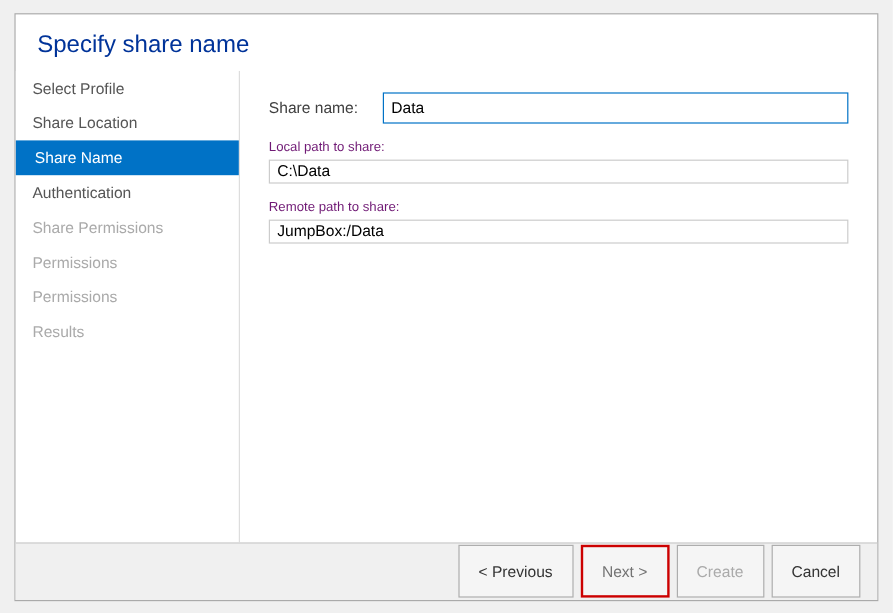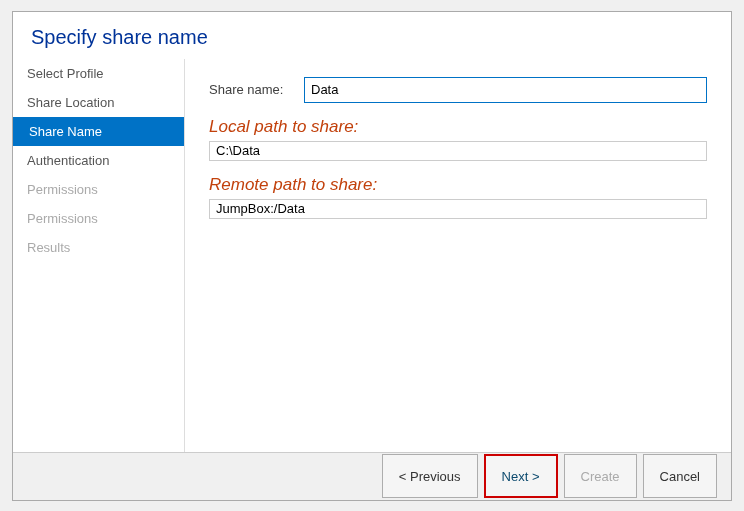--- a/index.html
+++ b/index.html
@@ -27,21 +27,21 @@
       font-weight: 300;
       color: #003399;
       border-bottom: none;
     }
     .dialog-body {
       display: flex;
       flex: 1;
       overflow: hidden;
     }
     .sidebar {
-      width: 172px;
+      width: 187px;
       background: #fff;
       padding: 0;
       border-right: 1px solid #ddd;
       display: flex;
       flex-direction: column;
     }
     .sidebar-item {
       padding: 7px 14px;
       color: #555;
       cursor: pointer;
@@ -77,24 +77,23 @@
       height: 26px;
       border: 1px solid #0072c6;
       padding: 3px 6px;
       font-size: 13px;
       outline: none;
     }
     .field-block {
       margin-bottom: 14px;
     }
     .field-label {
-      font-size: 17px;
-      color: #c2410c;
+      font-size: 11px;
+      color: #701a75;
       margin-bottom: 4px;
-      font-style: italic;
     }
     .field-input {
       width: 100%;
       height: 20px;
       border: 1px solid #ccc;
       padding: 3px 6px;
       font-size: 13px;
       outline: none;
       background: #fff;
     }
@@ -113,40 +112,41 @@
       padding: 0 16px;
       font-size: 13px;
       border: 1px solid #adadad;
       background: #f5f5f5;
       cursor: pointer;
       color: #333;
     }
     .btn-next {
       border: 2px solid #cc0000;
       background: #f5f5f5;
-      color: #0c4a6e;
+      color: #737373;
       text-align: center;
     }
     .btn-disabled {
       color: #aaa;
       cursor: default;
     }
   </style>
 </head>
 <body>
 
 <div class="dialog">
   <div class="dialog-title">Specify share name</div>
   <div class="dialog-body">
     <div class="sidebar">
 
     <div class="sidebar-item">Select Profile</div>
         <div class="sidebar-item">Share Location</div>
         <div class="sidebar-item active">Share Name</div>
         <div class="sidebar-item">Authentication</div>
+        <div class="sidebar-item disabled">Share Permissions</div>
         <div class="sidebar-item disabled">Permissions</div>
         <div class="sidebar-item disabled">Permissions</div>
         <div class="sidebar-item disabled">Results</div>
       </div>
     <div class="main-content">
       <div class="form-row">
         <div class="form-label">Share name:</div>
         <input class="form-input" type="text" value="Data" style="">
       </div>
       <div class="field-block">

